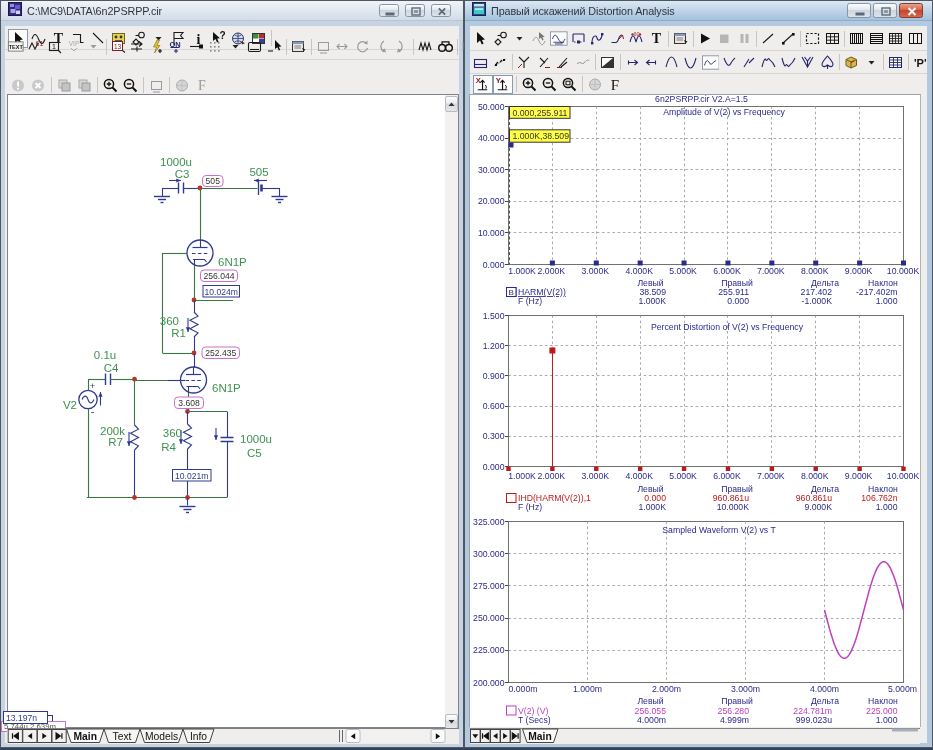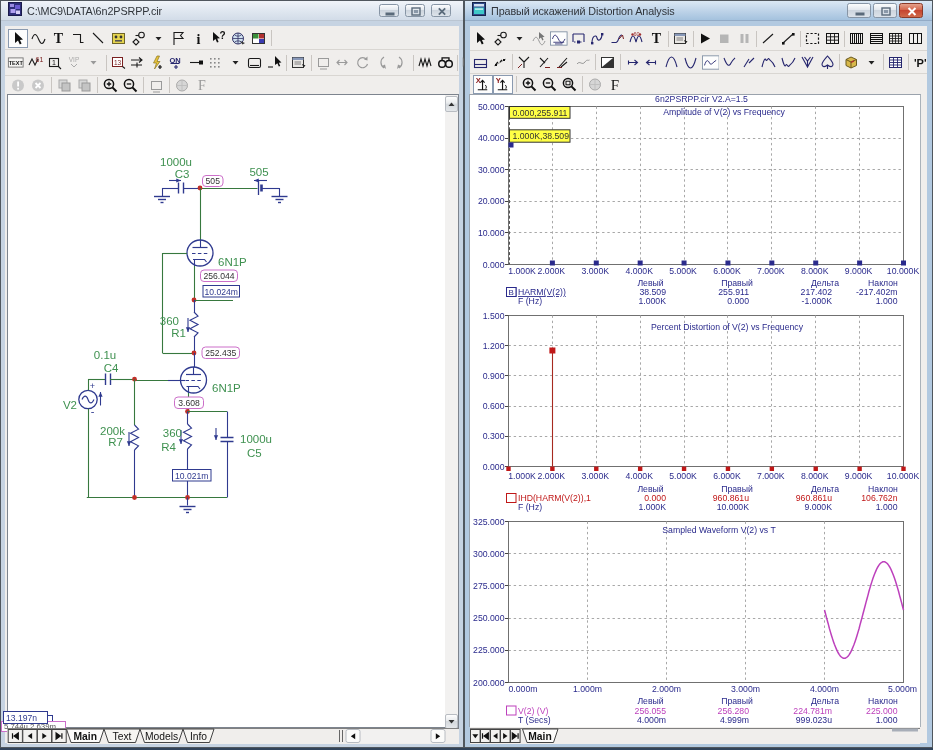--- a/index.html
+++ b/index.html
@@ -132,21 +132,21 @@
         <span class="ti" style="">
           <svg width="17" height="17" viewBox="0 0 17 17">
             <rect x="2.5" y="3.5" width="12" height="10" fill="#fff" stroke="#333"></rect>
             <rect x="3" y="4" width="5.5" height="4.5" fill="#3a8f3a"></rect>
             <rect x="9" y="4" width="5" height="4.5" fill="#b03030"></rect>
             <rect x="9" y="9" width="5" height="4" fill="#3a3ab0"></rect>
           </svg>
         </span>
         <span class="tsep"></span>
       </div>
-    <div class="toolrow nr" style="top:24px; height:26px;">
+    <div class="toolrow nr" style="top:8px; height:26px;">
         <span class="ti" style="">
           <svg width="19" height="17" viewBox="0 0 19 17">
             <rect x="1.5" y="3.5" width="16" height="10" fill="#f6f5f3" stroke="#777"></rect>
             <text x="9.5" y="11" font-family="Liberation Sans" font-size="6" font-weight="bold" fill="#111" text-anchor="middle">TEXT</text>
           </svg>
         </span>
         <span class="ti" style="">
           <svg width="17" height="17" viewBox="0 0 17 17">
             <path d="M2,11 L5,5 L8,11 L11,5" fill="none" stroke="#1a1a1a" stroke-width="1.1"></path>
             <text x="12.5" y="8" font-family="Liberation Sans" font-size="7" fill="#7a2020" text-anchor="middle">61</text>

